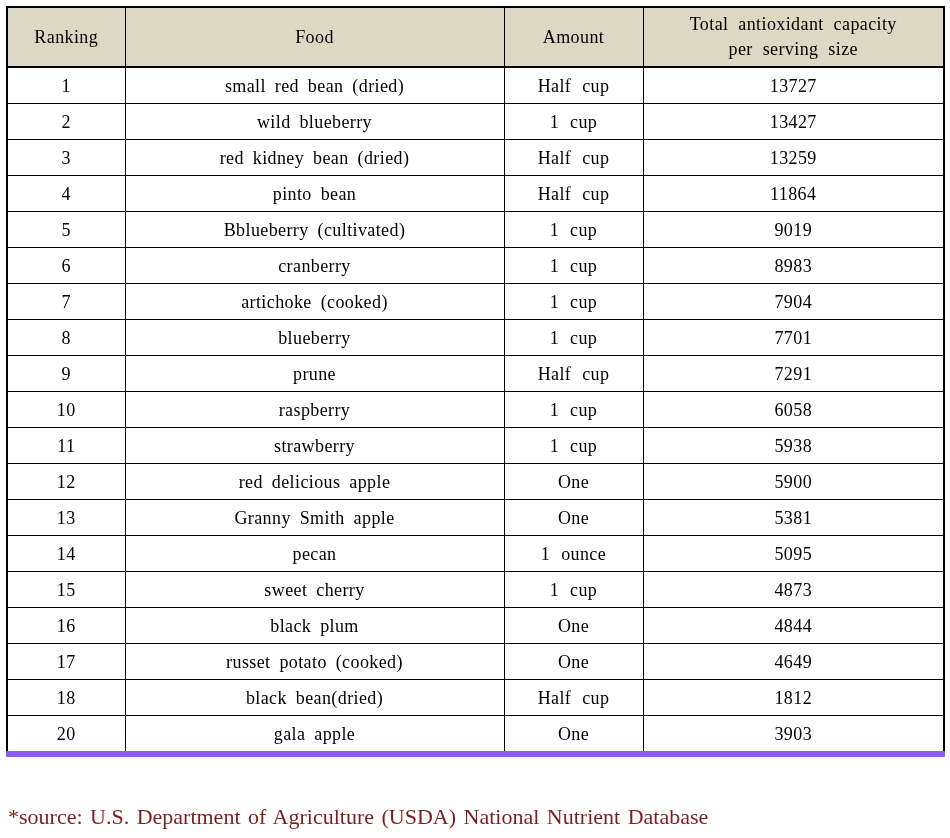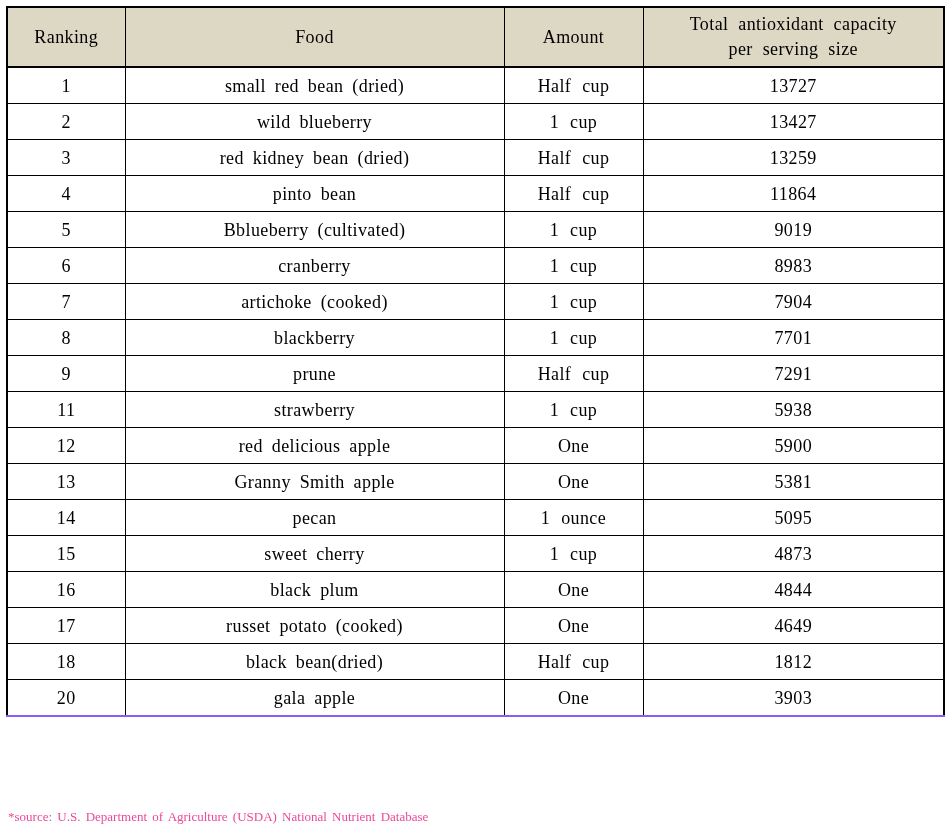--- a/index.html
+++ b/index.html
@@ -70,31 +70,31 @@
   table.antiox tbody td.total {
     word-spacing: 1px;
   }
   table.antiox tbody td.amount {
     word-spacing: 6px;
   }
   table.antiox tbody td.food {
     word-spacing: 4px;
   }
   table.antiox tbody tr:last-child td {
-    border-bottom: 2px solid #8b5cf6;
+    border-bottom: 6px solid #8b5cf6;
   }
 
   .source-note {
     position: absolute;
     left: 8px;
     top: 805px;
     font-family: "Liberation Serif", serif;
-    font-size: 13px;
+    font-size: 22px;
     line-height: 24px;
-    color: #ec4899;
+    color: #7f1d1d;
     word-spacing: 2px;
     white-space: nowrap;
   }
 </style>
 </head>
 <body>
 
 <div class="page">
 
   <div class="table-wrap">
@@ -151,29 +151,35 @@
             <td class="total">8983</td>
           </tr>
           <tr>
             <td class="rank">7</td>
             <td class="food">artichoke (cooked)</td>
             <td class="amount">1 cup</td>
             <td class="total">7904</td>
           </tr>
           <tr>
             <td class="rank">8</td>
-            <td class="food">blackberry</td>
+            <td class="food">blueberry</td>
             <td class="amount">1 cup</td>
             <td class="total">7701</td>
           </tr>
           <tr>
             <td class="rank">9</td>
             <td class="food">prune</td>
             <td class="amount">Half cup</td>
             <td class="total">7291</td>
+          </tr>
+          <tr>
+            <td class="rank">10</td>
+            <td class="food">raspberry</td>
+            <td class="amount">1 cup</td>
+            <td class="total">6058</td>
           </tr>
           <tr>
             <td class="rank">11</td>
             <td class="food">strawberry</td>
             <td class="amount">1 cup</td>
             <td class="total">5938</td>
           </tr>
           <tr>
             <td class="rank">12</td>
             <td class="food">red delicious apple</td>

